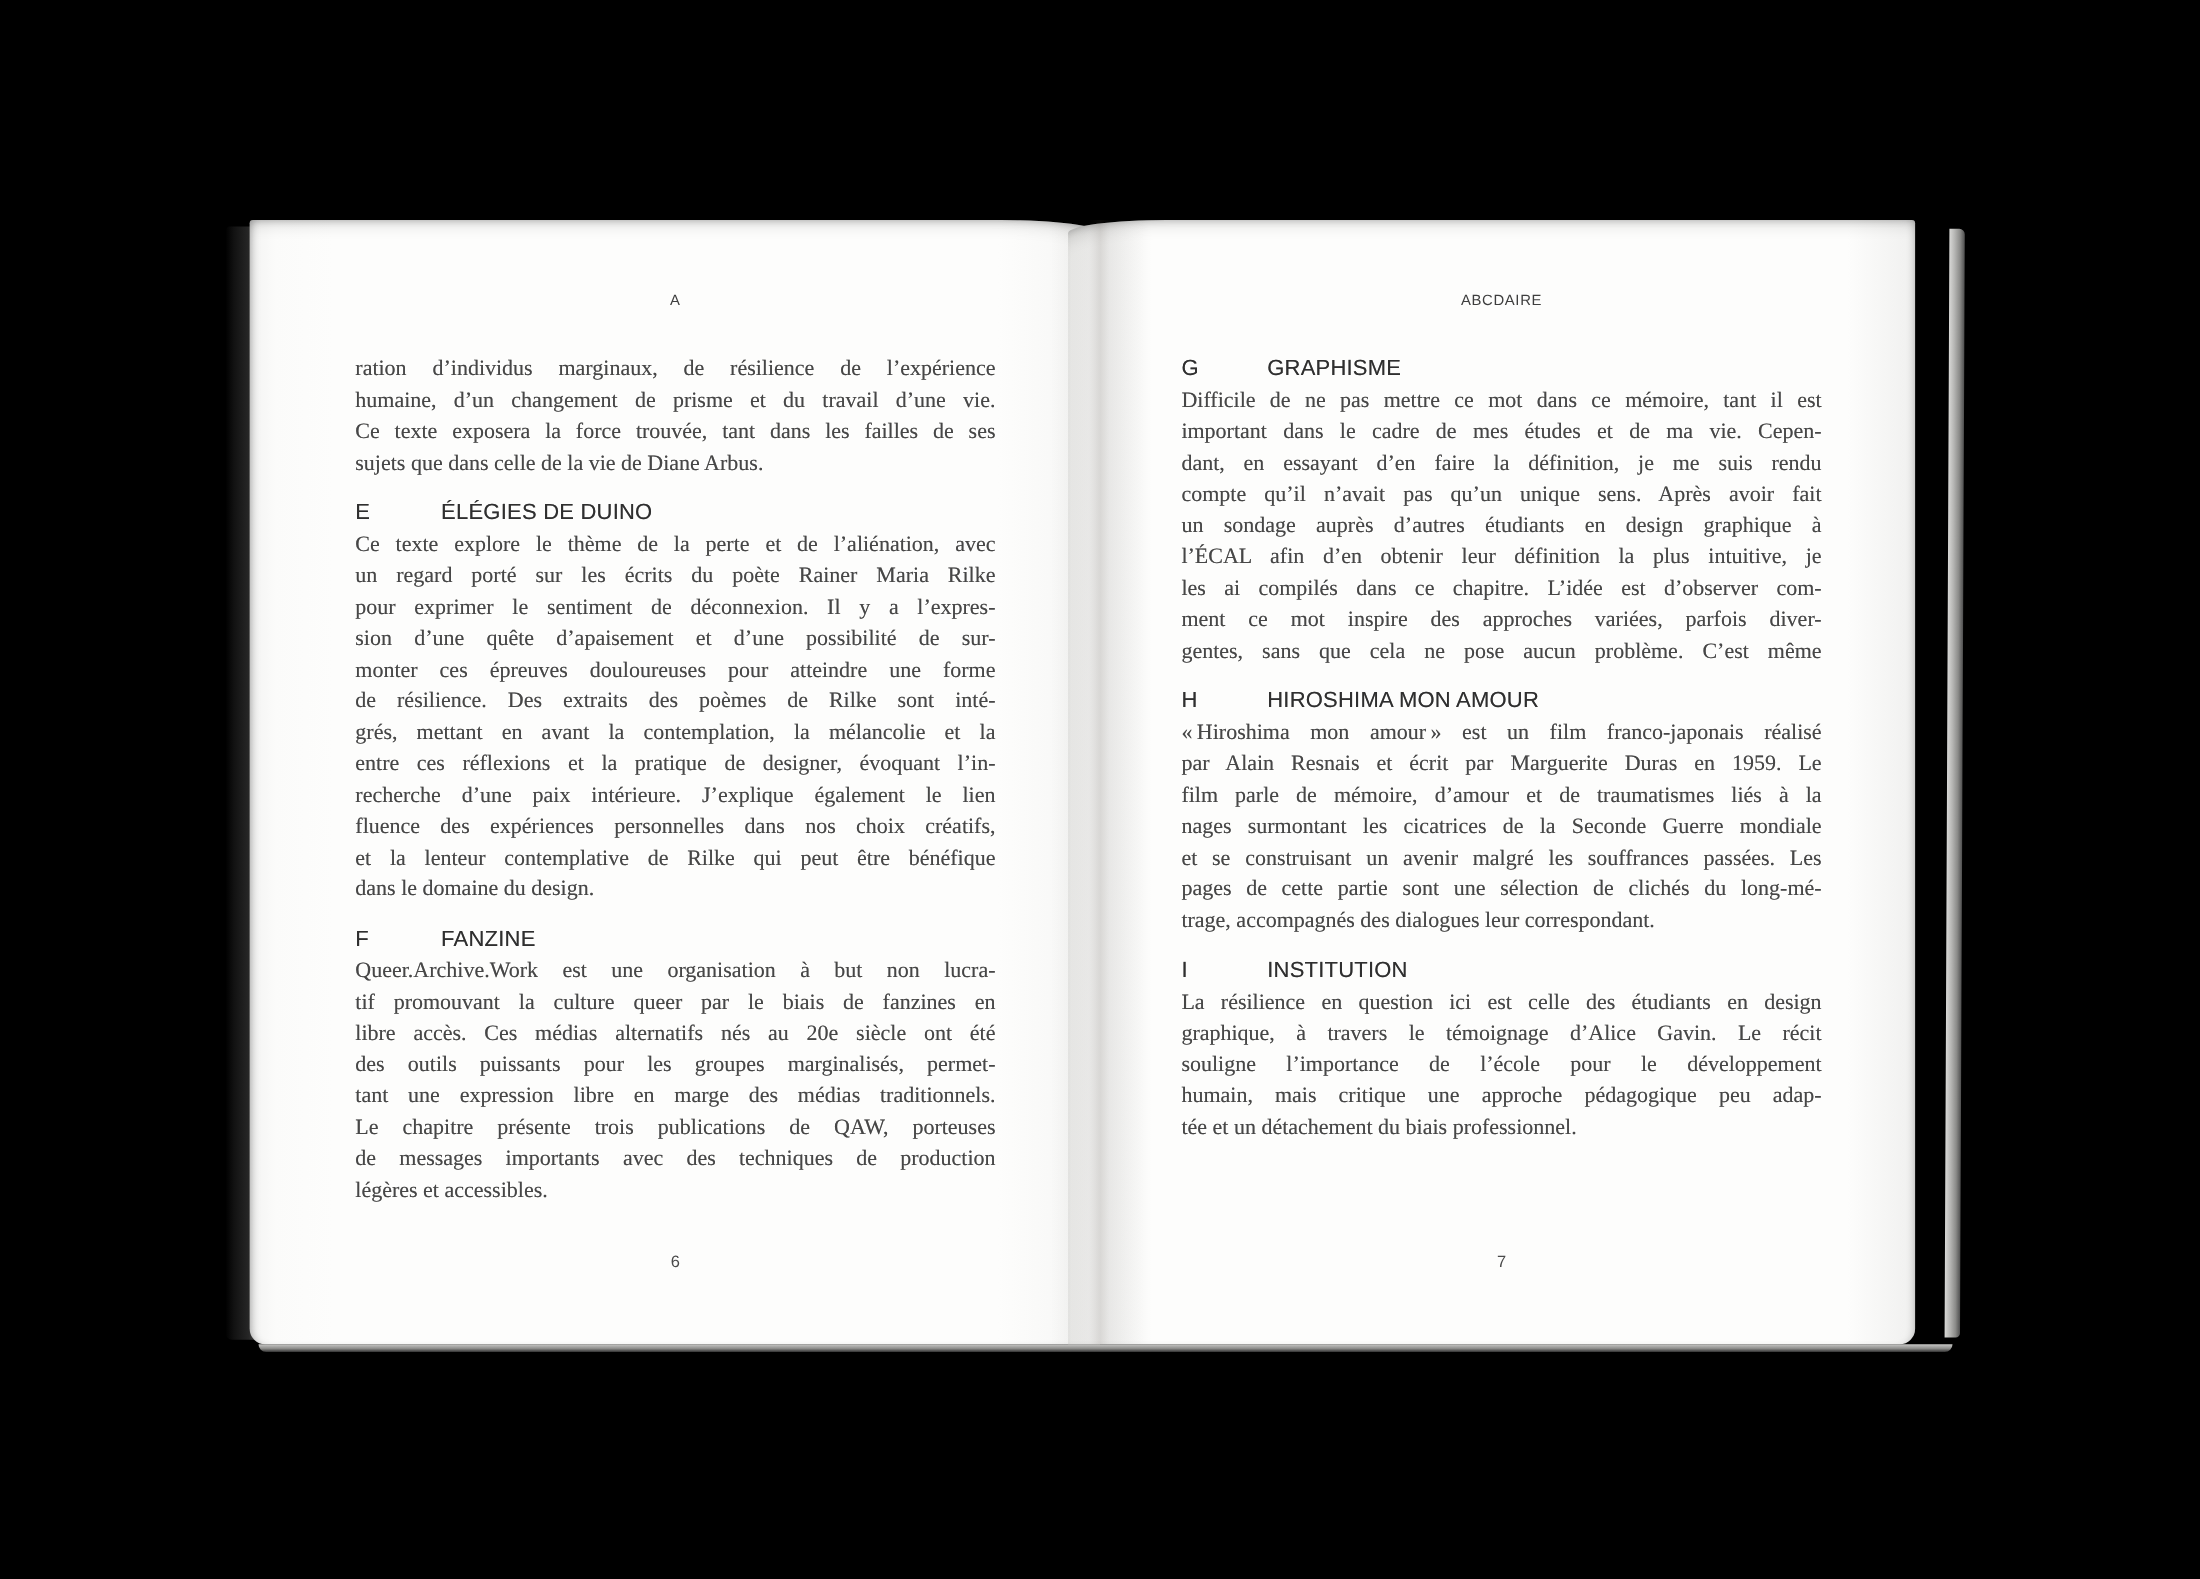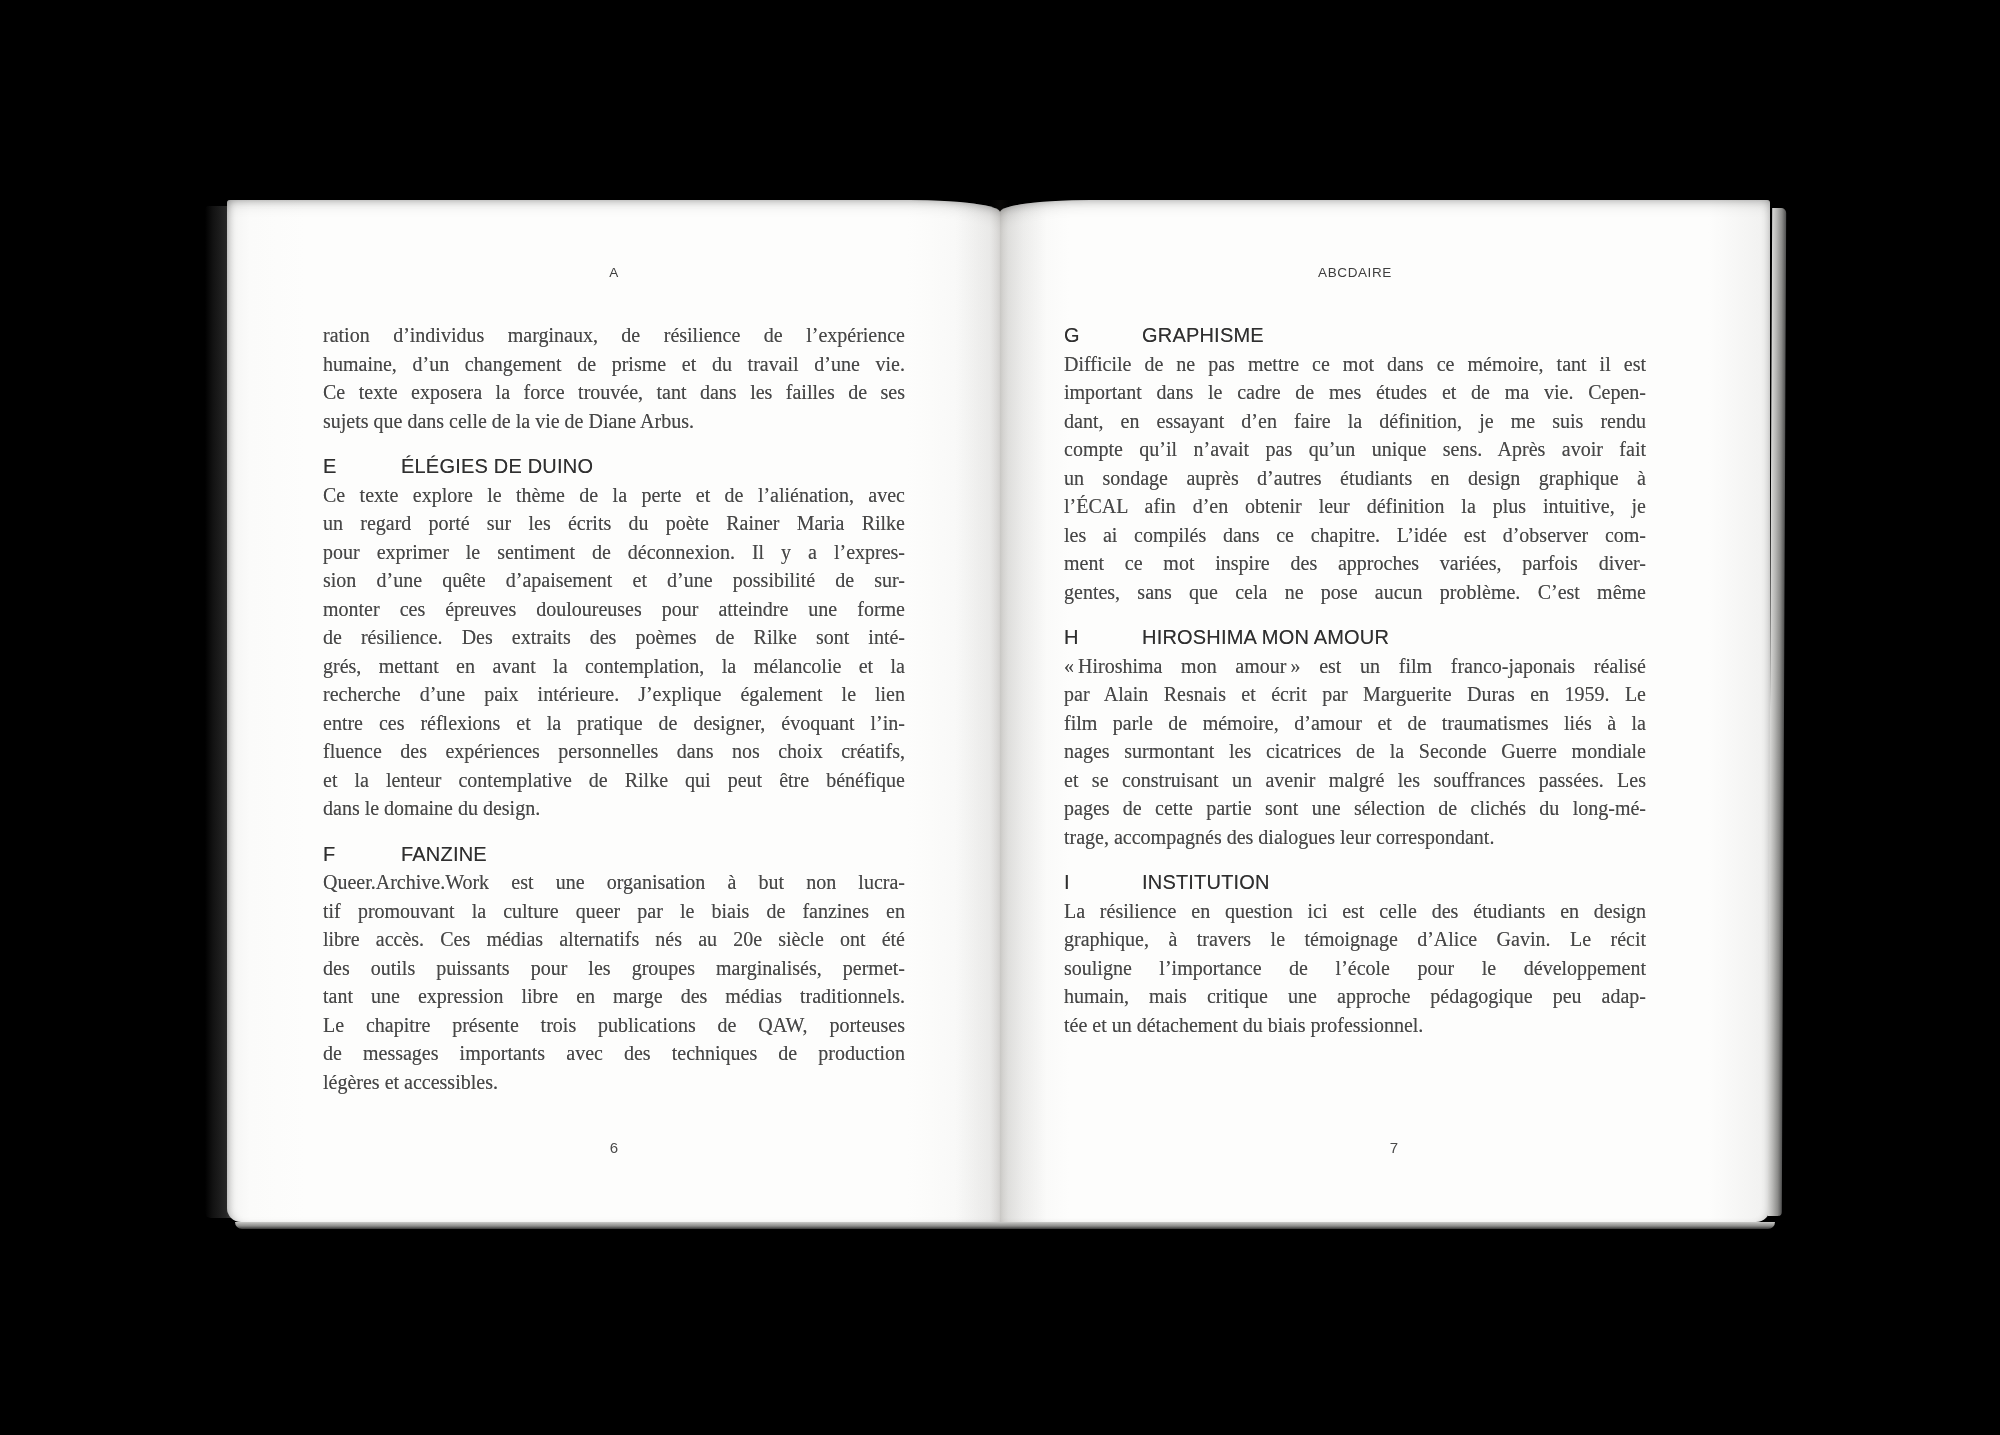--- a/index.html
+++ b/index.html
@@ -15,21 +15,21 @@
          font-family:"Liberation Serif","DejaVu Serif",serif;}
   .book{position:absolute;left:205px;top:200px;width:1580px;height:1030px;}
   .edge-left{position:absolute;left:0;top:6px;width:26px;height:1012px;
     background:linear-gradient(to right,#000 0%,#121212 30%,#262626 80%,#3b3b3b 100%);
     border-radius:4px 0 0 6px;}
   .page{position:absolute;top:0;height:1022px;background:var(--page);box-sizing:border-box;padding-top:66px;}
   .page-left{left:22px;width:773px;padding-left:96px;
     border-radius:3px 0 0 14px;border-top-right-radius:90px 12px;
     background:linear-gradient(to right,#f3f3f2 0%,#fbfbfa 3%,var(--page) 10%,var(--page) 88%,#f5f5f4 100%);
     box-shadow:inset 4px 2px 8px -3px rgba(0,0,0,.35), inset 0 16px 16px -14px rgba(0,0,0,.16);}
-  .page-right{left:795px;width:770px;padding-left:64px;
+  .page-right{left:766px;width:770px;padding-left:103px;
     border-radius:0 3px 14px 0;border-top-left-radius:90px 12px;
     background:linear-gradient(to right,#ebebe9 0%,#f7f7f6 3%,var(--page) 9%,var(--page) 92%,#f0f0ef 100%);
     box-shadow:inset -3px 2px 8px -3px rgba(0,0,0,.3), inset 0 16px 16px -14px rgba(0,0,0,.16);}
   .gutter{position:absolute;left:750px;top:0;width:92px;height:1022px;pointer-events:none;
     background:linear-gradient(to right,rgba(0,0,0,0) 0%,rgba(30,25,20,.06) 38%,rgba(62,54,46,.17) 49%,rgba(30,25,20,.08) 58%,rgba(0,0,0,0) 100%);}
   .edge-right{position:absolute;left:1565px;top:8px;width:14px;height:1008px;
     background:linear-gradient(to right,#d9d9d7 0%,#b5b5b3 35%,#8b8b89 70%,#4f4f4f 100%);
     border-radius:0 5px 4px 0;transform:skewX(-.25deg);}
   .bottom-edge{position:absolute;left:30px;top:1022px;width:1540px;height:7px;
     background:linear-gradient(to bottom,#c9c9c7 0%,#8e8e8c 55%,#353535 100%);
@@ -70,22 +70,22 @@
           </div>
           <div class="section">
             <div class="entry-heading"><span class="entry-letter">E</span><span class="entry-title">ÉLÉGIES DE DUINO</span></div>
             <div class="line">Ce texte explore le thème de la perte et de l’aliénation, avec</div>
             <div class="line">un regard porté sur les écrits du poète Rainer Maria Rilke</div>
             <div class="line">pour exprimer le sentiment de déconnexion. Il y a l’expres-</div>
             <div class="line">sion d’une quête d’apaisement et d’une possibilité de sur-</div>
             <div class="line">monter ces épreuves douloureuses pour atteindre une forme</div>
             <div class="line">de résilience. Des extraits des poèmes de Rilke sont inté-</div>
             <div class="line">grés, mettant en avant la contemplation, la mélancolie et la</div>
+            <div class="line">entre ces réflexions et la pratique de designer, évoquant l’in-</div>
             <div class="line">recherche d’une paix intérieure. J’explique également le lien</div>
-            <div class="line">entre ces réflexions et la pratique de designer, évoquant l’in-</div>
             <div class="line">fluence des expériences personnelles dans nos choix créatifs,</div>
             <div class="line">et la lenteur contemplative de Rilke qui peut être bénéfique</div>
             <div class="line last">dans le domaine du design.</div>
           </div>
           <div class="section">
             <div class="entry-heading"><span class="entry-letter">F</span><span class="entry-title">FANZINE</span></div>
             <div class="line">Queer.Archive.Work est une organisation à but non lucra-</div>
             <div class="line">tif promouvant la culture queer par le biais de fanzines en</div>
             <div class="line">libre accès. Ces médias alternatifs nés au 20e siècle ont été</div>
             <div class="line">des outils puissants pour les groupes marginalisés, permet-</div>

